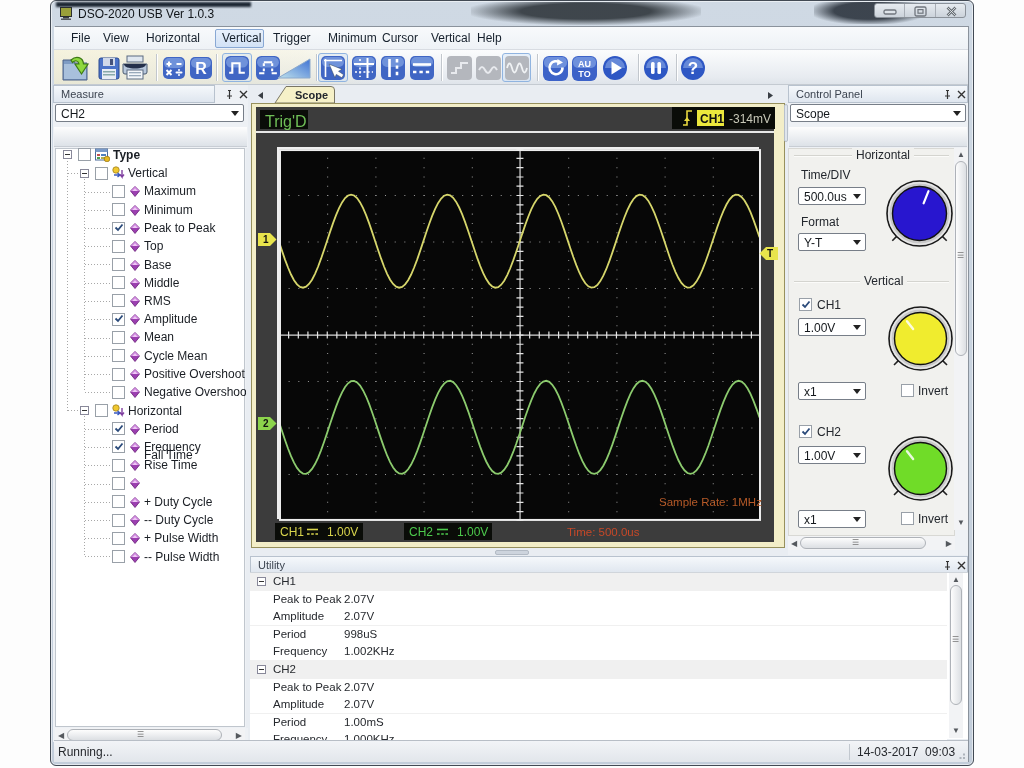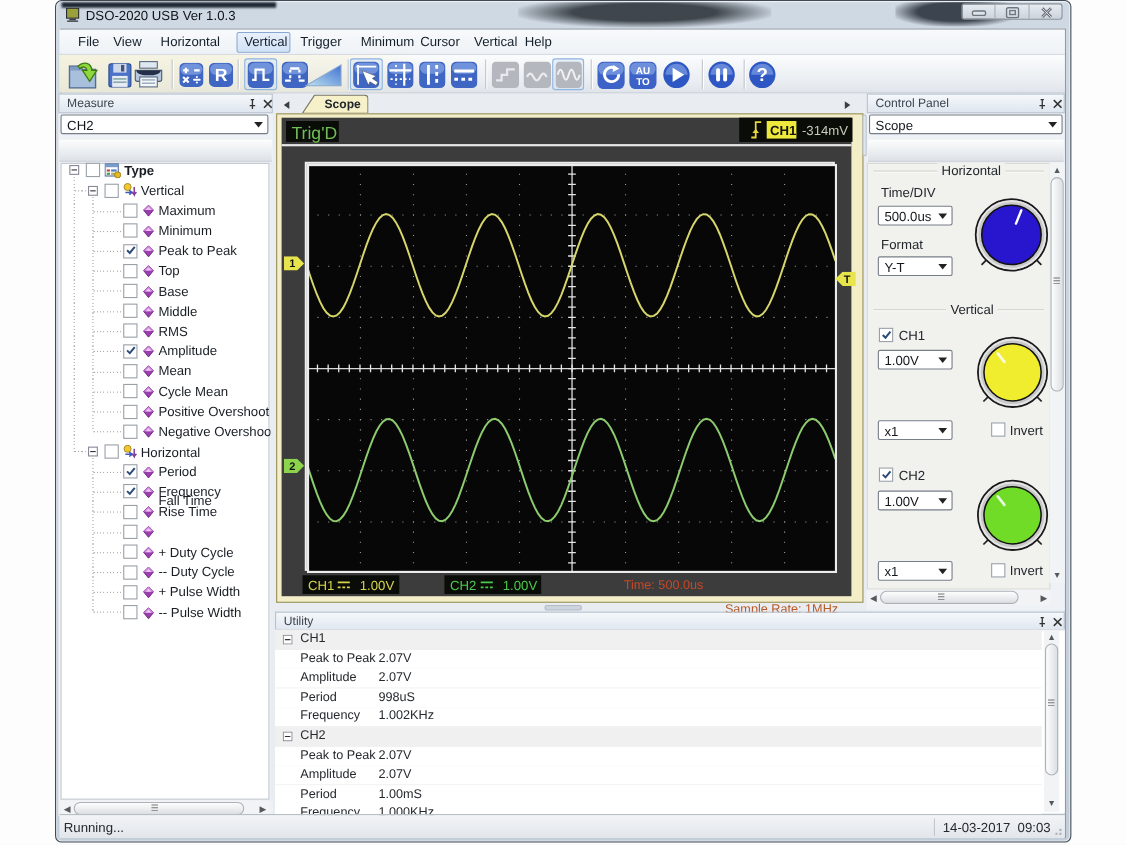--- a/index.html
+++ b/index.html
@@ -274,21 +274,21 @@
     <path d="M3 13 a10 10 0 0 1 20 0" fill="#6e90dc" opacity=".85"></path>
  <rect x="8" y="7" width="3.6" height="12" rx="1.5" fill="#fff"></rect>
     <rect x="14.4" y="7" width="3.6" height="12" rx="1.5" fill="#fff"></rect>
 </svg>
 <svg class="abs" style="left:680px;top:55px" width="26" height="26" viewBox="0 0 26 26">
  <circle cx="13" cy="13" r="12" fill="#2e57c4"></circle>
     <path d="M3 13 a10 10 0 0 1 20 0" fill="#6e90dc" opacity=".85"></path>
  <text x="13" y="19" font-family="Liberation Sans" font-size="17" font-weight="bold" fill="#fff" text-anchor="middle">?</text>
 </svg>
 <div id="lpanel"></div>
-<div class="phead" style="left:53px;top:85px;width:195px">
+<div class="phead" style="left:53px;top:85px;width:162px">
   <span class="t">Measure</span>
   <svg class="pin" style="left:170px" viewBox="0 0 11 11">
       <path d="M5.5 1 v6 M3 7 h5 M4 1.5 h3 M5.5 7 v3" stroke="#333" stroke-width="1.2" fill="none"></path>
     </svg>
   <svg class="xbt" style="left:184px" viewBox="0 0 11 11">
       <path d="M2 2 l7 7 M9 2 l-7 7" stroke="#333" stroke-width="1.4"></path>
     </svg>
 </div>
 <div class="combo" style="left:55px;top:104px;width:189px">
     <span class="t">CH2</span>
@@ -565,21 +565,21 @@
   </svg>
 <div class="abs" style="left:327px;top:525px;font-size:12px;color:#d8d44c">1.00V</div>
 <div class="abs" style="left:404px;top:523px;width:88px;height:17px;background:#0a0c08"></div>
 <div class="abs" style="left:409px;top:525px;font-size:12px;color:#4cc94c">CH2</div>
 <svg class="abs" style="left:436px;top:528px" width="13" height="9" viewBox="0 0 13 9">
     <path d="M1 1.5 h11" stroke="#4cc94c" stroke-width="1.6"></path>
     <path d="M1 6 h2.6 M5.2 6 h2.6 M9.4 6 h2.6" stroke="#4cc94c" stroke-width="1.6"></path>
   </svg>
 <div class="abs" style="left:457px;top:525px;font-size:12px;color:#4cc94c">1.00V</div>
 <div class="abs" style="left:567px;top:526px;font-size:11.5px;color:#c64828">Time: 500.0us</div>
-<div class="abs" style="left:659px;top:548px;font-size:11.5px;color:#b65a28">Sample Rate: 1MHz</div>
+<div class="abs" style="left:659px;top:496px;font-size:11.5px;color:#b65a28">Sample Rate: 1MHz</div>
 <div class="abs" style="left:784px;top:104px;width:4px;height:38px;background:#dfe5ec;border:1px solid #b8c0ca;border-radius:2px"></div>
 <div id="rpanel"></div>
 <div class="phead" style="left:788px;top:85px;width:180px">
   <span class="t">Control Panel</span>
   <svg class="pin" style="left:153px" viewBox="0 0 11 11">
       <path d="M5.5 1 v6 M3 7 h5 M4 1.5 h3 M5.5 7 v3" stroke="#333" stroke-width="1.2" fill="none"></path>
     </svg>
   <svg class="xbt" style="left:167px" viewBox="0 0 11 11">
       <path d="M2 2 l7 7 M9 2 l-7 7" stroke="#333" stroke-width="1.4"></path>
     </svg>

